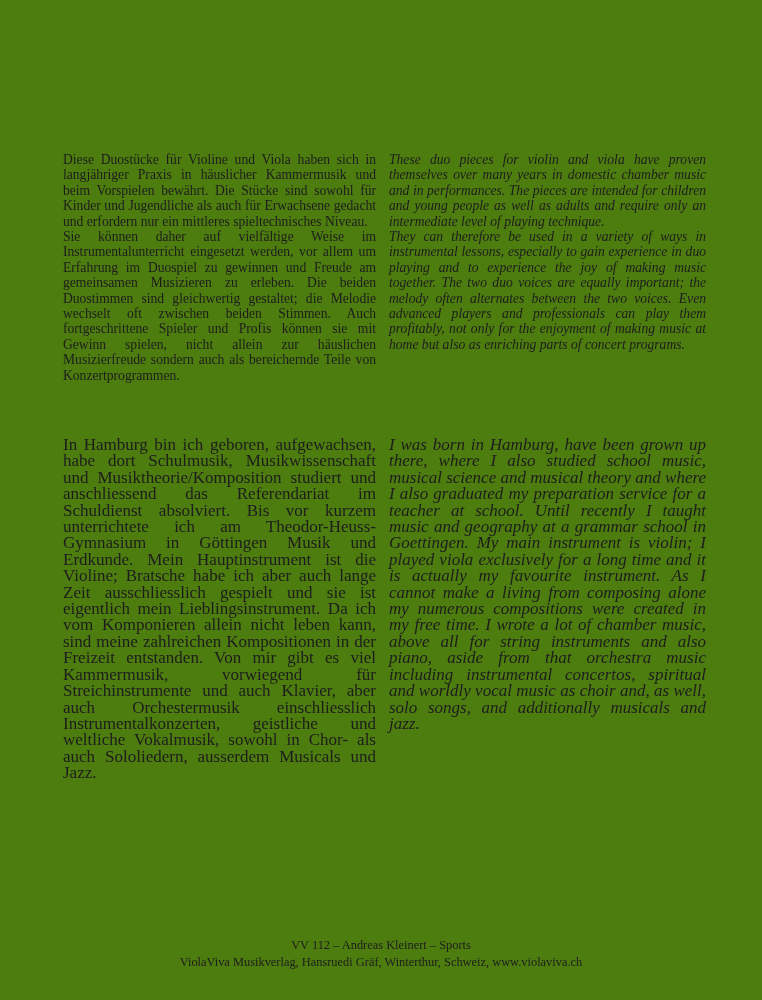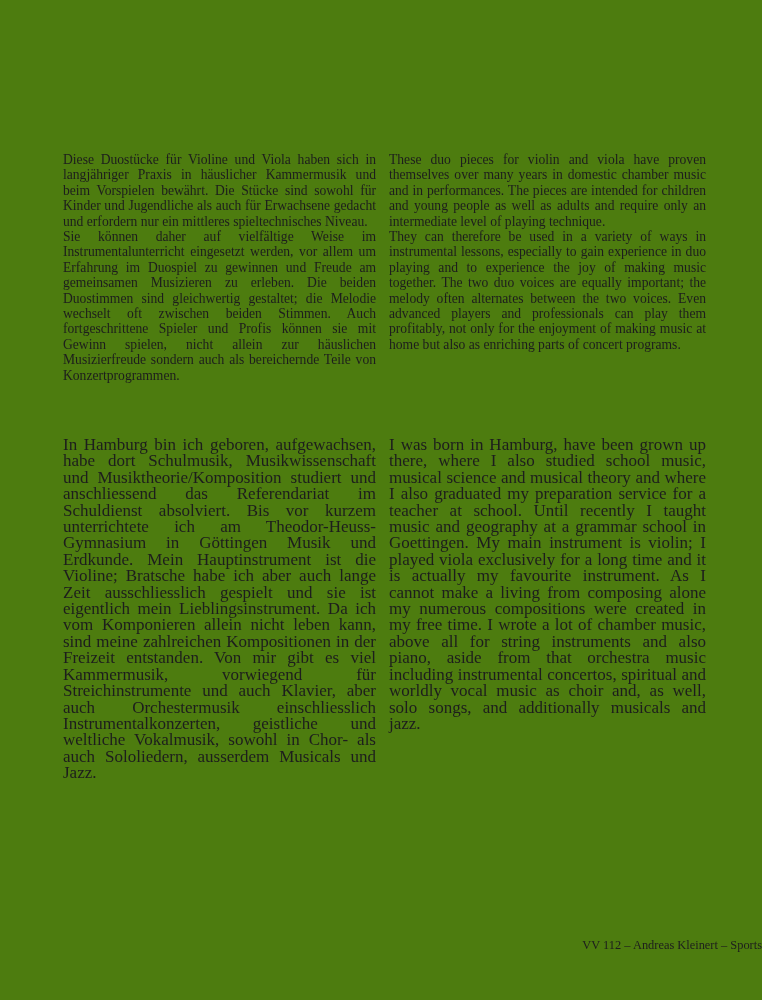--- a/index.html
+++ b/index.html
@@ -26,20 +26,21 @@
   .row-intro { top: 152px; }
   .row-bio   { top: 437px; }
   .col {
     text-align: justify;
   }
   .col-de {
     width: 313px;
   }
   .col-en {
     width: 317px;
+    font-style: italic;
   }
   .row-intro .col {
     font-size: 13.6px;
     line-height: 15.4px;
   }
   .row-bio .col {
     font-size: 17px;
     line-height: 16.4px;
   }
   .col p {
@@ -53,21 +54,21 @@
     width: 100%;
     text-align: center;
     font-size: 14.5px;
     line-height: 18px;
   }
   .footer {
     position: absolute;
     top: 937px;
     left: 0;
     width: 100%;
-    text-align: right;
+    text-align: center;
     font-size: 12.4px;
     line-height: 17px;
   }
 </style>
 </head>
 <body>
 
 <div class="page">
 
   <div class="two-col row-intro">
@@ -86,15 +87,16 @@
       <p>In Hamburg bin ich geboren, aufgewachsen, habe dort Schulmusik, Musikwissenschaft und Musiktheorie/Komposition studiert und anschliessend das Referendariat im Schuldienst absolviert. Bis vor kurzem unterrichtete ich am Theodor-Heuss-Gymnasium in Göttingen Musik und Erdkunde. Mein Hauptinstrument ist die Violine; Bratsche habe ich aber auch lange Zeit ausschliesslich gespielt und sie ist eigentlich mein Lieblingsinstrument. Da ich vom Komponieren allein nicht leben kann, sind meine zahlreichen Kompositionen in der Freizeit entstanden. Von mir gibt es viel Kammermusik, vorwiegend für Streichinstrumente und auch Klavier, aber auch Orchestermusik einschliesslich Instrumentalkonzerten, geistliche und weltliche Vokalmusik, sowohl in Chor- als auch Sololiedern, ausserdem Musicals und Jazz.</p>
     </div>
     <div class="col col-en">
       <p>I was born in Hamburg, have been grown up there, where I also studied school music, musical science and musical theory and where I also graduated my preparation service for a teacher at school. Until recently I taught music and geography at a grammar school in Goettingen. My main instrument is violin; I played viola exclusively for a long time and it is actually my favourite instrument. As I cannot make a living from composing alone my numerous compositions were created in my free time. I wrote a lot of chamber music, above all for string instruments and also piano, aside from that orchestra music including instrumental concertos, spiritual and worldly vocal music as choir and, as well, solo songs, and additionally musicals and jazz.</p>
     </div>
   </div>
 
 
   <div class="footer">
     <div>VV 112 – Andreas Kleinert – Sports</div>
+    <div>ViolaViva Musikverlag, Hansruedi Gräf, Winterthur, Schweiz, www.violaviva.ch</div>
   </div>
 
 </div>
 
 </body></html>

